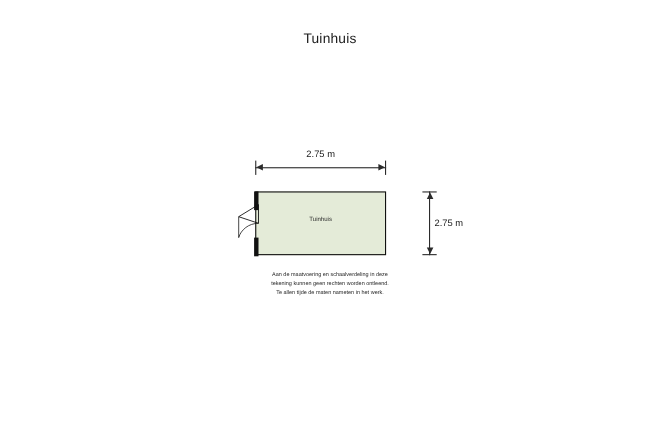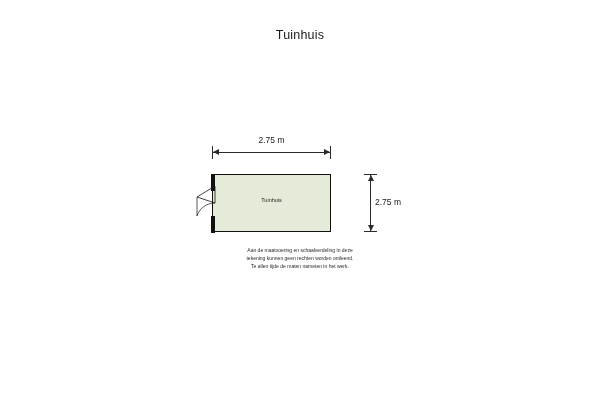--- a/index.html
+++ b/index.html
@@ -27,21 +27,21 @@
     width: 600px;
     text-align: center;
     font-size: 12.5px;
     color: #1a1a1a;
     letter-spacing: 0.2px;
   }
 
   
   .plan {
     position: absolute;
-    left: 192px;
+    left: 212px;
     top: 135px;
     width: 220px;
     height: 140px;
   }
 
   
   .dim-top {
     position: absolute;
     left: 20px;
     top: 17px;

